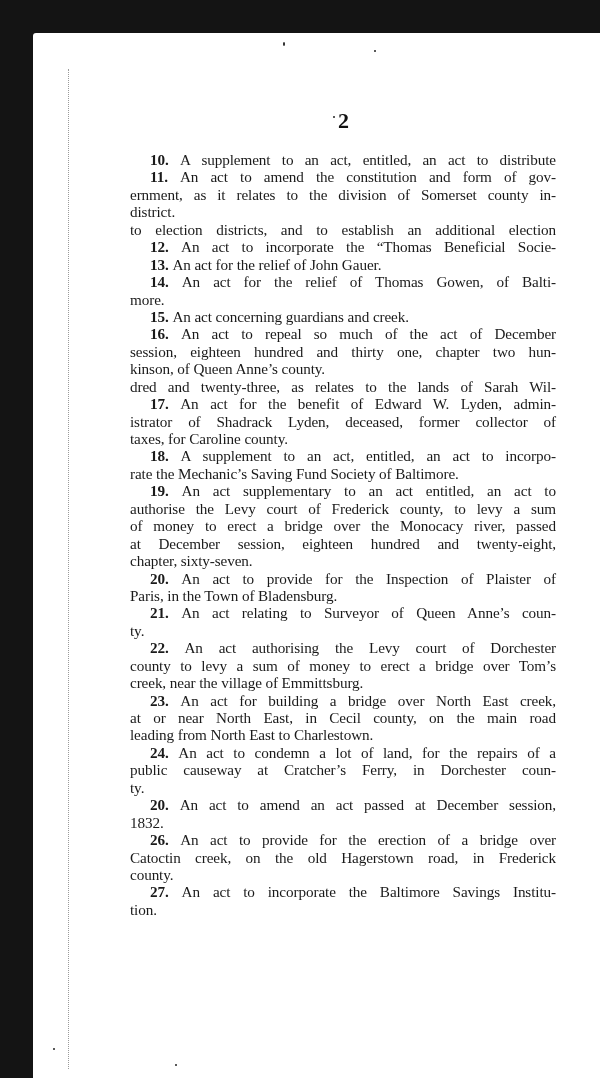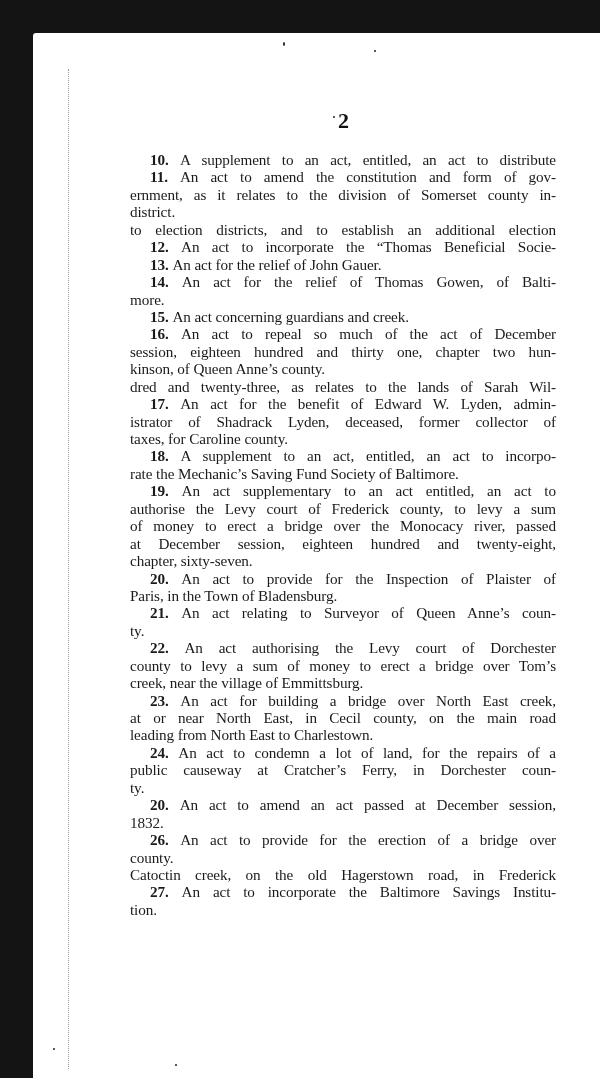--- a/index.html
+++ b/index.html
@@ -106,22 +106,22 @@
       <div class="line first"><span class="num">24. </span><span>An act to condemn a lot of land, for the repairs of a</span></div>
       <div class="line"><span>public causeway at Cratcher’s Ferry, in Dorchester coun-</span></div>
       <div class="line last"><span>ty.</span></div>
     </div>
     <div>
       <div class="line first"><span class="num">20. </span><span>An act to amend an act passed at December session,</span></div>
       <div class="line last"><span>1832.</span></div>
     </div>
     <div>
       <div class="line first"><span class="num">26. </span><span>An act to provide for the erection of a bridge over</span></div>
+      <div class="line"><span>Catoctin creek, on the old Hagerstown road, in Frederick</span></div>
       <div class="line last"><span>county.</span></div>
-      <div class="line"><span>Catoctin creek, on the old Hagerstown road, in Frederick</span></div>
     </div>
     <div>
       <div class="line first"><span class="num">27. </span><span>An act to incorporate the Baltimore Savings Institu-</span></div>
       <div class="line last"><span>tion.</span></div>
     </div>
   </div>
 
 <span class="speck" style="left:333px;top:116px;width:2px;height:2px;"></span>
 <span class="speck" style="left:374px;top:50px;width:2px;height:2px;"></span>
 <span class="speck" style="left:283px;top:42px;width:2px;height:4px;"></span>

